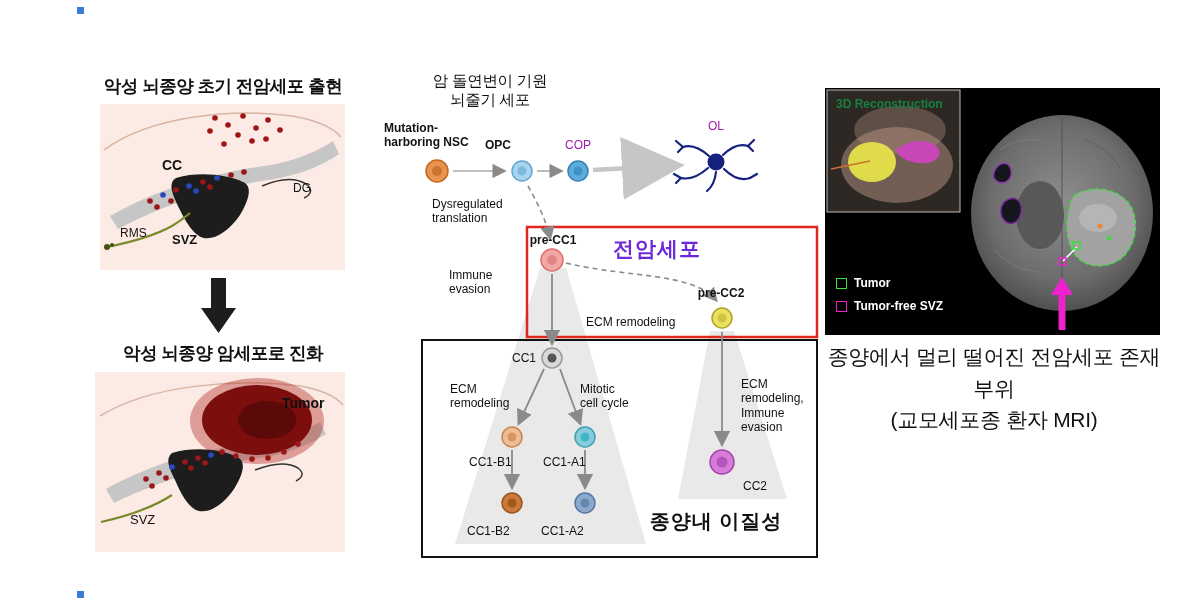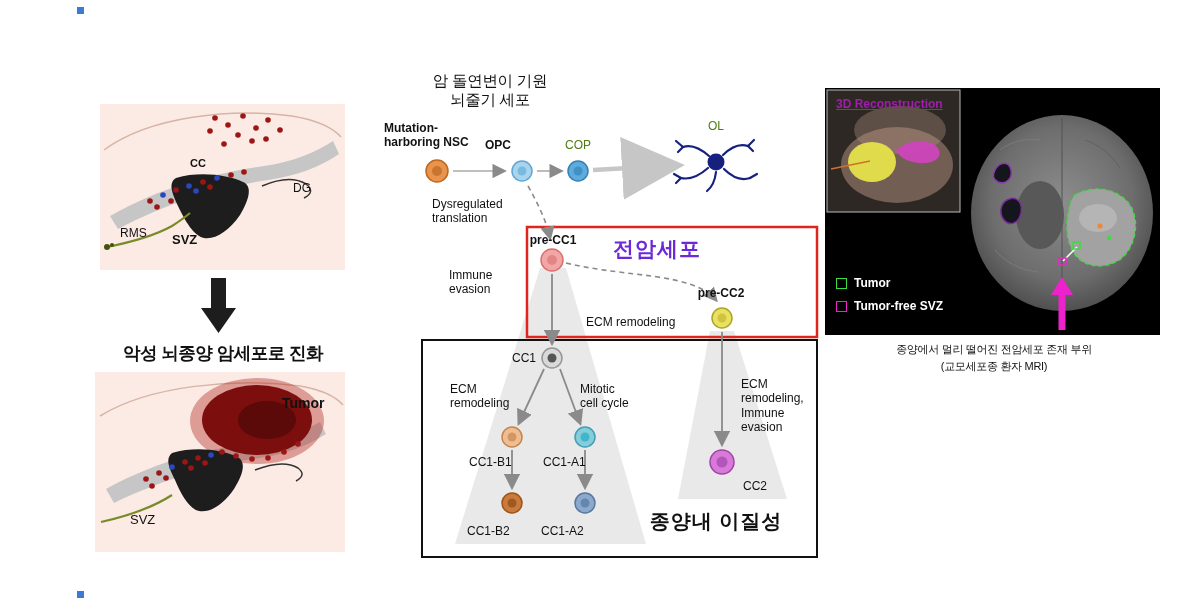--- a/index.html
+++ b/index.html
@@ -3,26 +3,26 @@
 <meta charset="utf-8">
 <style>
   html,body{margin:0;padding:0;background:#ffffff;}
   #canvas{position:relative;width:1200px;height:603px;background:#ffffff;overflow:hidden;
           font-family:"Liberation Sans","DejaVu Sans",sans-serif;}
   svg{position:absolute;left:0;top:0;}
   .lbl{position:absolute;color:#111;font-size:12px;line-height:1.2;white-space:pre-line;}
   .bold{font-weight:bold;}
   .center{text-align:center;}
   .ktitle{font-size:17.5px;font-weight:bold;letter-spacing:-0.5px;}
-  .gray{color:#4d7c0f;}
-  .white{color:#a21caf;text-decoration:underline;}
+  .gray{color:#a21caf;}
+  .white{color:#15803d;}
   .red{color:#6d28d9;}
   .big-red{font-size:21px;font-weight:600;letter-spacing:1px;}
   .big-bold{font-size:20px;font-weight:bold;letter-spacing:1px;}
-  .caption{font-size:11px;line-height:1.5;letter-spacing:-0.3px;}
+  .caption{font-size:21px;line-height:1.5;letter-spacing:-0.3px;}
   .legend-row{position:absolute;display:flex;align-items:center;gap:7px;}
   .sq{width:9px;height:9px;display:inline-block;background:transparent;}
   .sq-green{border:1.5px solid #3ddd3d;}
   .sq-magenta{border:1.5px solid #ee22cc;}
   .legend-text{color:#fff;font-size:12px;font-weight:bold;}
   .handle{position:absolute;width:7px;height:7px;background:#3a7bd5;border:1px solid #fff;}
 </style>
 </head>
 <body>
 
@@ -245,21 +245,22 @@
       <rect x="827" y="90" width="133" height="122" fill="#2e2824" stroke="#bbbbbb" stroke-width="1"></rect>
       <ellipse cx="897" cy="165" rx="56" ry="38" fill="#c8a090" opacity="0.45"></ellipse>
       <ellipse cx="900" cy="130" rx="46" ry="24" fill="#b89888" opacity="0.35"></ellipse>
       <ellipse cx="872" cy="162" rx="24" ry="20" fill="#e6e24a" opacity="0.95"></ellipse>
       <path d="M896,150 C908,140 926,138 936,146 C944,153 938,162 926,163 C914,164 900,160 896,150 Z" fill="#cc44bb" opacity="0.95"></path>
       <line x1="831" y1="169" x2="870" y2="161" stroke="#d07030" stroke-width="1.5"></line>
     </g>
   </g>
 </svg>
 
-<div class="lbl bold" style="left:162px;top:157px;font-size:11px;margin-left:28px;">CC</div>
+<div class="lbl ktitle center" style="left:60px;top:76px;width:326px;">악성 뇌종양 초기 전암세포 출현</div>
+<div class="lbl bold" style="left:162px;top:157px;font-size:14px;">CC</div>
 <div class="lbl" style="left:293px;top:181px;">DG</div>
 <div class="lbl" style="left:120px;top:226px;text-align:center;">RMS</div>
 <div class="lbl bold" style="left:172px;top:232px;font-size:13px;">SVZ</div>
 <div class="lbl ktitle center" style="left:70px;top:343px;width:306px;">악성 뇌종양 암세포로 진화</div>
 <div class="lbl bold" style="left:282px;top:395px;font-size:14px;">Tumor</div>
 <div class="lbl" style="left:130px;top:512px;font-size:13px;">SVZ</div>
 
 <div class="lbl center" style="left:415px;top:72px;width:150px;font-size:15.5px;letter-spacing:-0.3px;">암 돌연변이 기원
 뇌줄기 세포</div>
 <div class="lbl bold" style="left:384px;top:121px;">Mutation-

